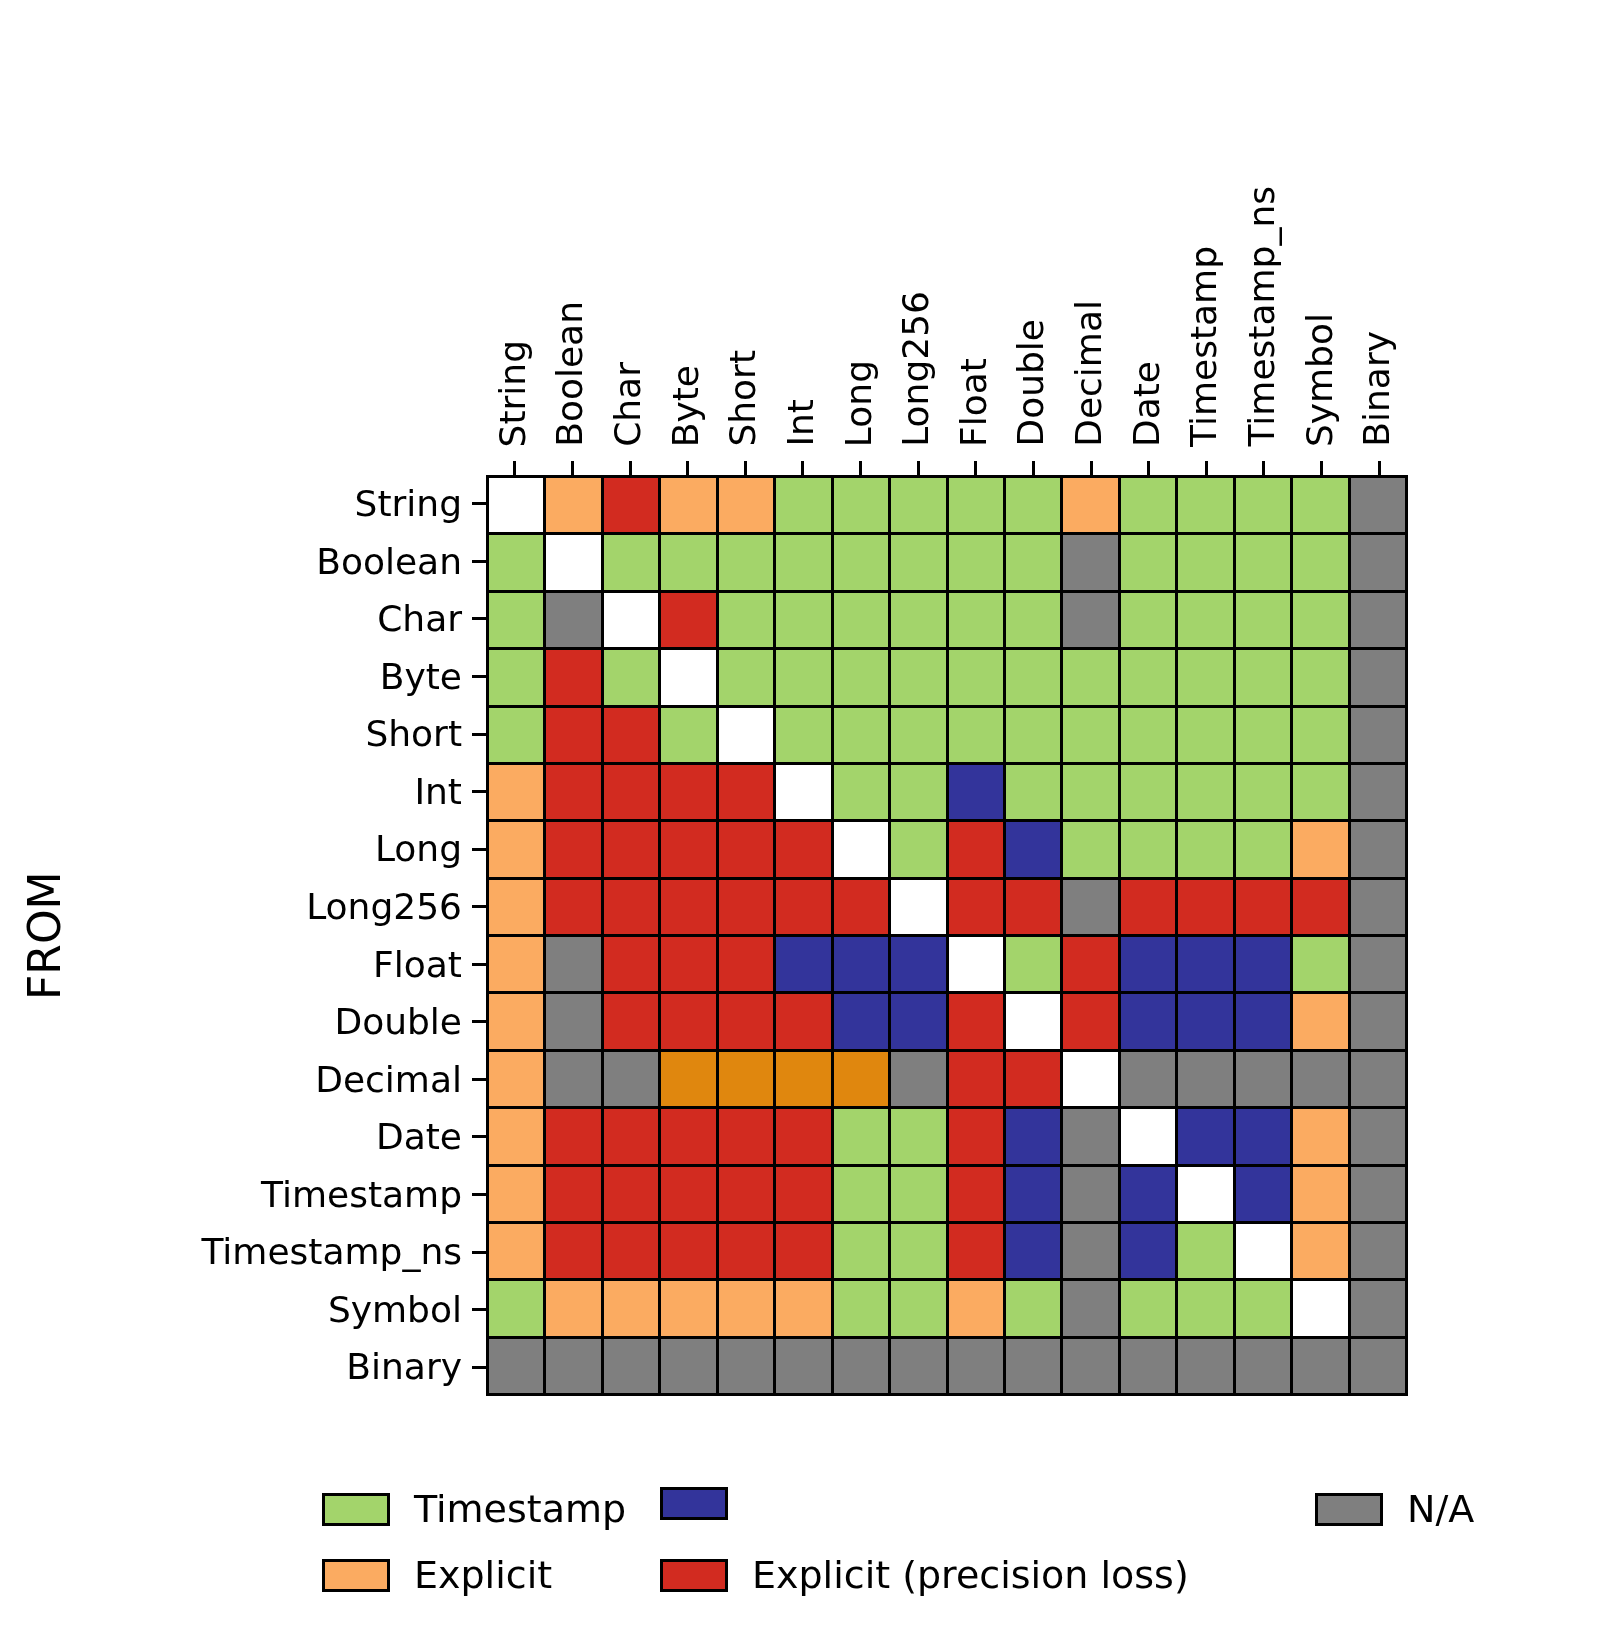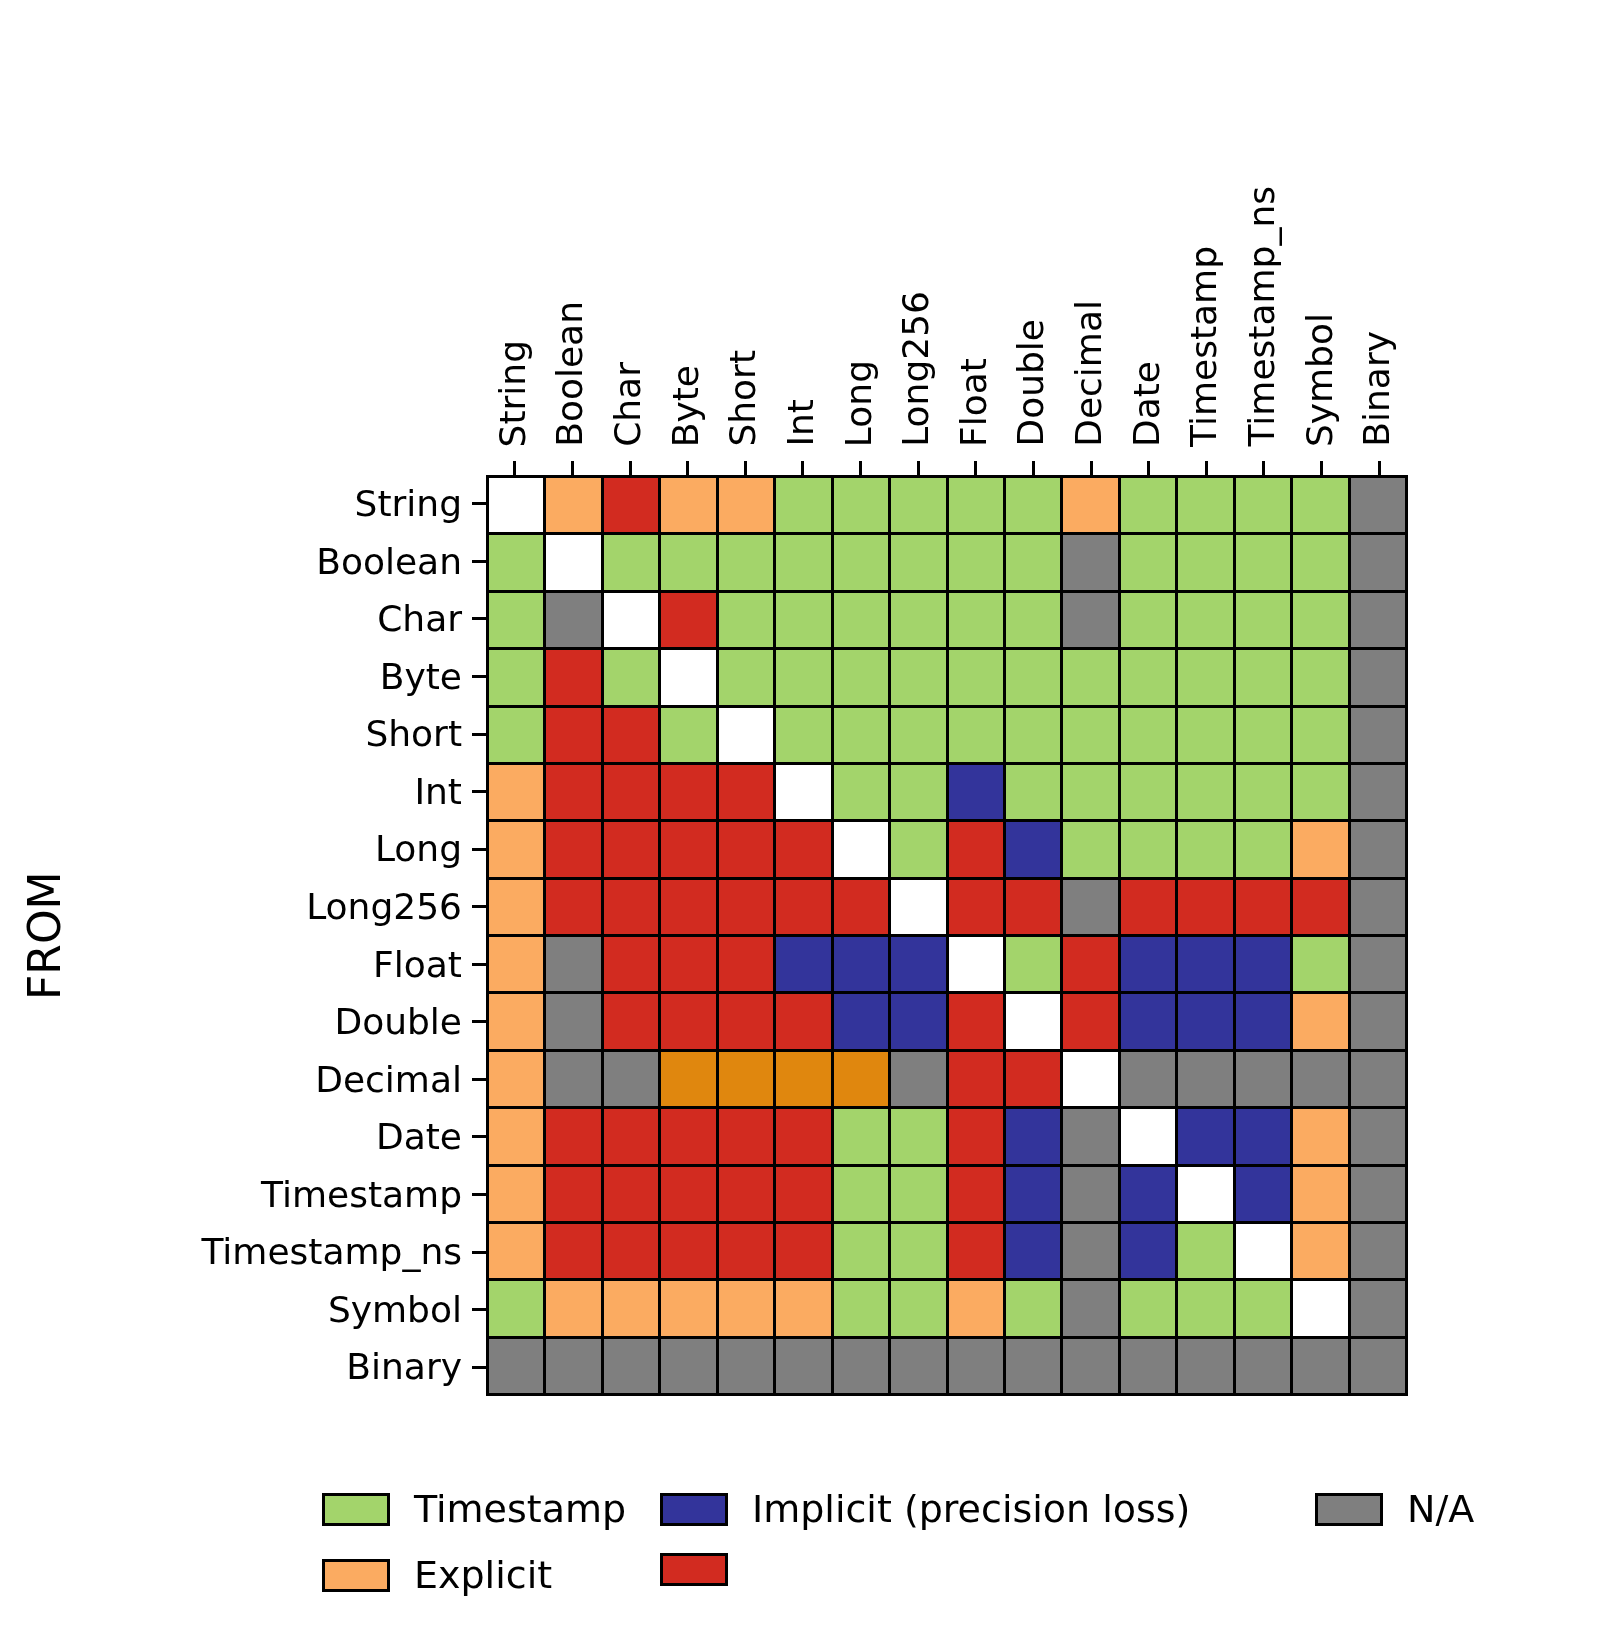--- a/index.html
+++ b/index.html
@@ -380,28 +380,28 @@
       <div class="cell" style="background: rgb(127, 127, 127);"></div>
     </div>
 
   <div>
     <div class="legend-item" style="left:322px;top:1487px">
       <span class="swatch" style="background: rgb(163, 212, 107);"></span>
       <span>Timestamp</span>
     </div>
     <div class="legend-item" style="left:660px;top:1487px">
       <span class="swatch" style="background: rgb(51, 52, 155);"></span>
-      <span>Implicit (precision loss)</span>
     </div>
     <div class="legend-item" style="left:1315px;top:1487px">
       <span class="swatch" style="background: rgb(127, 127, 127);"></span>
       <span>N/A</span>
     </div>
     <div class="legend-item" style="left:322px;top:1553px">
       <span class="swatch" style="background: rgb(251, 171, 97);"></span>
       <span>Explicit</span>
     </div>
     <div class="legend-item" style="left:660px;top:1553px">
       <span class="swatch" style="background: rgb(210, 43, 32);"></span>
+      <span>Explicit (precision loss)</span>
     </div>
   </div>
 
 </div>
 
 </body></html>

